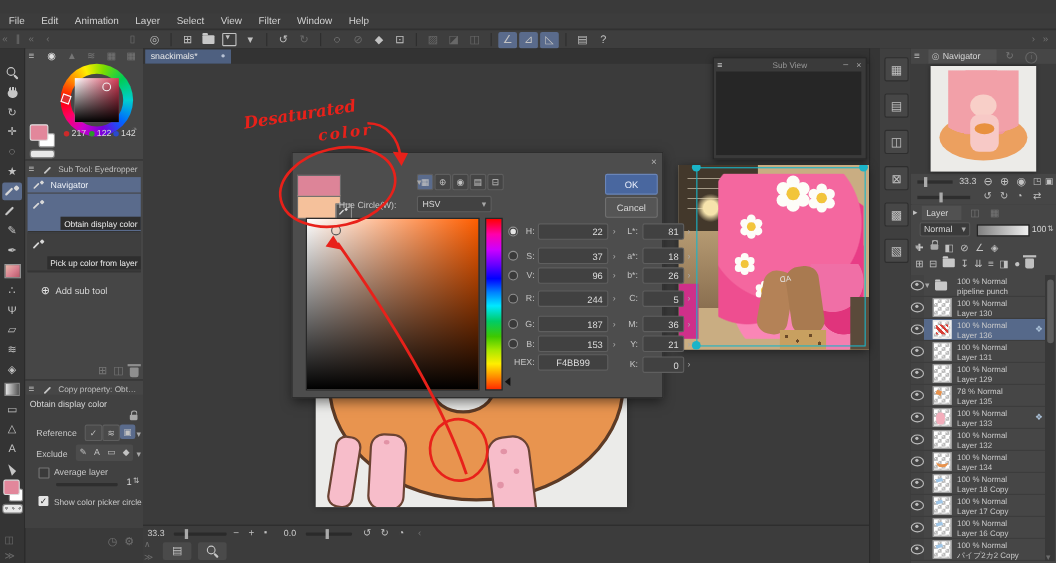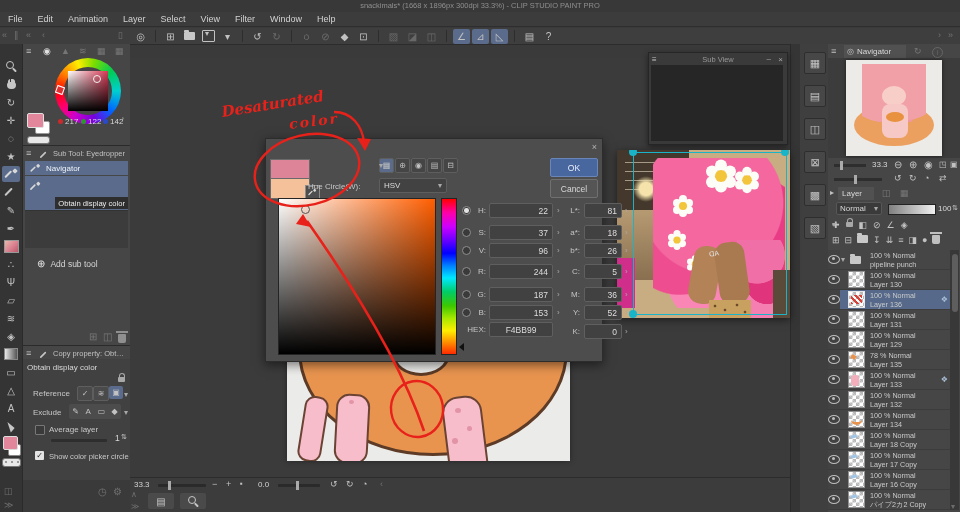--- a/index.html
+++ b/index.html
@@ -60,23 +60,20 @@
   .lthumb{position:absolute;left:8px;top:1px;width:17px;height:17px;border:1px solid #919191;box-sizing:border-box;}
   .ltext1{position:absolute;left:30px;top:1px;font-size:7.2px;color:#cbcbcb;white-space:nowrap;}
   .ltext2{position:absolute;left:30px;top:10px;font-size:7.2px;color:#cbcbcb;white-space:nowrap;}
   .eyecell{position:absolute;left:828px;width:12px;height:20px;display:flex;align-items:center;justify-content:center;border-bottom:1px solid #3c3c3c;box-sizing:border-box;background:#424242;}
 </style>
 </head>
 <body>
 
 <div id="stage">
 
-  <div class="abs" style="left:0;top:0;width:960px;height:12px;background:#383838;text-align:center;">
-    <span style="font-size:7.5px;color:#8f8f8f;line-height:12px;">snackimals* (1668 x 1896px 300dpi 33.3%)  - CLIP STUDIO PAINT PRO</span>
-  </div>
 
   <div class="abs flexc" id="menubar" style="left:0;top:12px;width:960px;height:15px;background:#3c3c3c;padding-left:8px;gap:15px;font-size:9px;color:#d2d2d2;box-sizing:border-box;border-bottom:1px solid #2e2e2e;">
       <span style="cursor: default;">File</span>
       <span style="cursor: default;">Edit</span>
       <span style="cursor: default;">Animation</span>
       <span style="cursor: default;">Layer</span>
       <span style="cursor: default;">Select</span>
       <span style="cursor: default;">View</span>
       <span style="cursor: default;">Filter</span>
       <span style="cursor: default;">Window</span>
@@ -151,20 +148,26 @@
           <span class="gi" style="font-size: 10px;">▤</span>
         </span>
         <span class="cmdbtn">
           <span class="gi" style="font-size: 10px;">?</span>
         </span>
       </div>
     <span class="gi dim" style="position:absolute;left:938px;top:2px;font-size:9px;">›</span>
     <span class="gi dim" style="position:absolute;left:948px;top:2px;font-size:9px;">»</span>
   </div>
 
+  <div class="abs" style="left:130px;top:44px;width:660px;height:14px;background:#333333;">
+    <div class="abs flexc" style="left:2px;top:1px;width:78px;height:13px;background:#4e6080;padding:0 5px;box-sizing:border-box;justify-content:space-between;">
+      <span style="font-size:8px;color:#e8e8e8;">snackimals*</span>
+      <span style="color:#b8c2d4;font-size:7px;">●</span>
+    </div>
+  </div>
 
   <div class="abs" style="left:130px;top:58px;width:660px;height:419px;background:#3b3b3b;overflow:hidden;">
 
     <div class="abs" style="left:157px;top:238px;width:283px;height:165px;background:#ebebe9;box-shadow:0 0 6px rgba(0,0,0,.4);overflow:hidden;">
 
       <div class="abs" style="left:11px;top:-52px;width:264px;height:206px;background:#e8944f;border:3px solid #5d3b26;border-radius:50%;"></div>
 
       <div class="abs" style="left:105px;top:36px;width:52px;height:38px;background:#ebebe9;border:3px solid #5d3b26;border-radius:50%;"></div>
 
       <div class="abs" style="left:14px;top:100px;width:20px;height:62px;background:#f7bdca;border:2.5px solid #6b4333;border-radius:10px;transform:rotate(9deg);"></div>
@@ -280,20 +283,24 @@
     <span class="hdr abs" style="left:30px;top:3px;">Sub Tool: Eyedropper</span>
 
     <div class="abs flexc" style="left:2px;top:15px;width:103px;height:14px;background:#5a6b8c;gap:4px;padding-left:4px;box-sizing:border-box;">
       <span class="i-dropper" style="transform:scale(.75);"></span>
       <span style="font-size:8px;color:#eef2f8;">Navigator</span>
     </div>
     <div class="abs" id="subtoolItems" style="left:2px;top:30px;width:103px;height:72px;background:#3c3c3c;">
         <div style="position: absolute; left: 0px; top: 0px; width: 103px; height: 35px; background: rgb(90, 107, 140); border-bottom: 1px solid rgb(51, 51, 51); box-sizing: border-box;">
           <span class="i-dropper" style="position: absolute; left: 4px; top: 4px; transform: scale(0.8);"></span>
           <div style="position: absolute; right: 0px; bottom: 1px; background: rgb(46, 46, 46); color: rgb(236, 236, 236); font-size: 7.6px; padding: 1.5px 3px; white-space: nowrap;">Obtain display color</div>
+        </div>
+        <div style="position: absolute; left: 0px; top: 36px; width: 103px; height: 35px; background: rgb(63, 63, 63); border-bottom: 1px solid rgb(51, 51, 51); box-sizing: border-box;">
+          <span class="i-dropper" style="position: absolute; left: 4px; top: 4px; transform: scale(0.8);"></span>
+          <div style="position: absolute; right: 0px; bottom: 1px; background: rgb(46, 46, 46); color: rgb(236, 236, 236); font-size: 7.6px; padding: 1.5px 3px; white-space: nowrap;">Pick up color from layer</div>
         </div>
       </div>
 
     <div class="abs flexc" style="left:14px;top:112px;gap:5px;">
       <span class="gi" style="font-size:10px;color:#e4e4e4;">⊕</span>
       <span style="font-size:8.5px;color:#d6d6d6;">Add sub tool</span>
     </div>
 
     <span class="gi dim" style="position:absolute;left:66px;top:185px;font-size:10px;">⊞</span>
     <span class="gi dim" style="position:absolute;left:80px;top:185px;font-size:10px;">◫</span>
@@ -701,21 +708,21 @@
         <span class="flab" style="left: 296px; top: 107px; width: 18px;">b*:</span>
         <div class="fieldbox" style="left: 318px; top: 104px; width: 38px; height: 15px;">26</div>
         <span class="chev" style="left: 359px; top: 107px;">›</span>
         <span class="flab" style="left: 296px; top: 128px; width: 18px;">C:</span>
         <div class="fieldbox" style="left: 318px; top: 125px; width: 38px; height: 15px;">5</div>
         <span class="chev" style="left: 359px; top: 128px;">›</span>
         <span class="flab" style="left: 296px; top: 151px; width: 18px;">M:</span>
         <div class="fieldbox" style="left: 318px; top: 148px; width: 38px; height: 15px;">36</div>
         <span class="chev" style="left: 359px; top: 151px;">›</span>
         <span class="flab" style="left: 296px; top: 169px; width: 18px;">Y:</span>
-        <div class="fieldbox" style="left: 318px; top: 166px; width: 38px; height: 15px;">52</div>
+        <div class="fieldbox" style="left: 318px; top: 166px; width: 38px; height: 15px;">21</div>
         <span class="chev" style="left: 359px; top: 169px;">›</span>
         <span class="flab" style="left: 296px; top: 188px; width: 18px;">K:</span>
         <div class="fieldbox" style="left: 318px; top: 185px; width: 38px; height: 15px;">0</div>
         <span class="chev" style="left: 359px; top: 188px;">›</span>
       </div>
     <span class="flab" style="left:192px;top:186px;width:28px;">HEX:</span>
     <div class="fieldbox" style="left:223px;top:183px;width:64px;height:15px;justify-content:center;padding-right:0;">
       <span>F4BB99</span>
     </div>
   </div>

